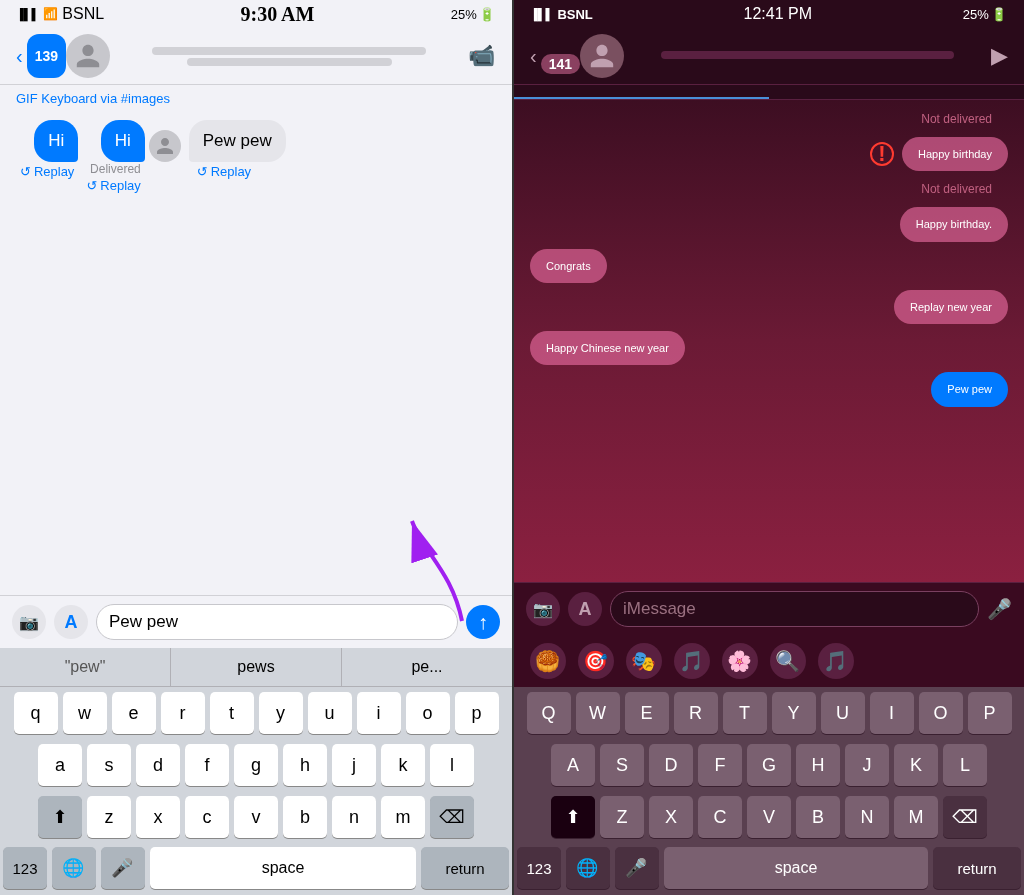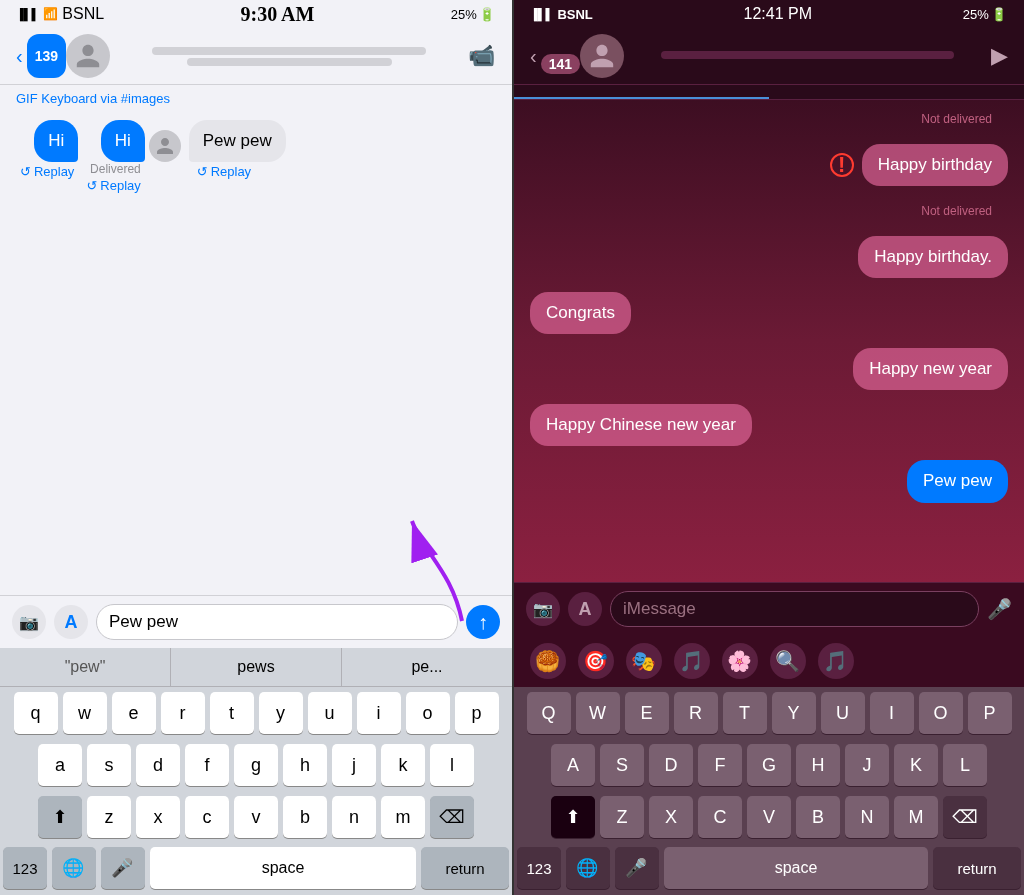--- a/index.html
+++ b/index.html
@@ -330,28 +330,28 @@
       color: #c06080;
       padding: 4px 16px;
     }
 
     .messages-area-right {
       flex: 1;
       overflow-y: auto;
       padding: 8px 16px;
       display: flex;
       flex-direction: column;
-      gap: 14px;
+      gap: 7px;
       background: linear-gradient(180deg, #3d0e22 0%, #6b1a35 50%, #8b2040 100%);
     }
 
     .bubble-right {
       border-radius: 18px;
       padding: 10px 16px;
-      font-size: 17px;
+      font-size: 11px;
       max-width: 300px;
       line-height: 1.3;
       align-self: flex-end;
     }
     .bubble-right.pink {
       background: rgba(220, 100, 150, 0.7);
       color: white;
     }
     .bubble-right.blue {
       background: #007aff;
@@ -668,21 +668,21 @@
     <div class="not-delivered">Not delivered</div>
     <div style="display:flex;justify-content:flex-end;">
       <div class="bubble-right pink">Happy birthday.</div>
     </div>
 
     <div style="display:flex;justify-content:flex-start;">
       <div class="bubble-right pink">Congrats</div>
     </div>
 
     <div style="display:flex;justify-content:flex-end;">
-      <div class="bubble-right pink">Happy new year</div>
+      <div class="bubble-right pink">Replay new year</div>
     </div>
 
     <div style="display:flex;">
       <div class="bubble-right pink">Happy Chinese new year</div>
     </div>
 
     <div style="display:flex;justify-content:flex-end;">
       <div class="bubble-right blue">Pew pew</div>
     </div>
   </div>

